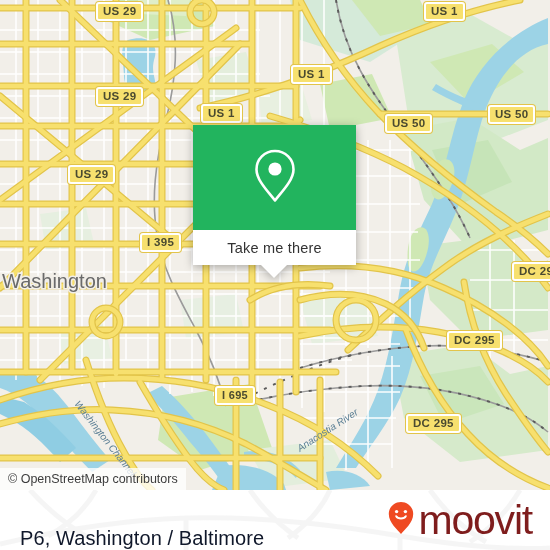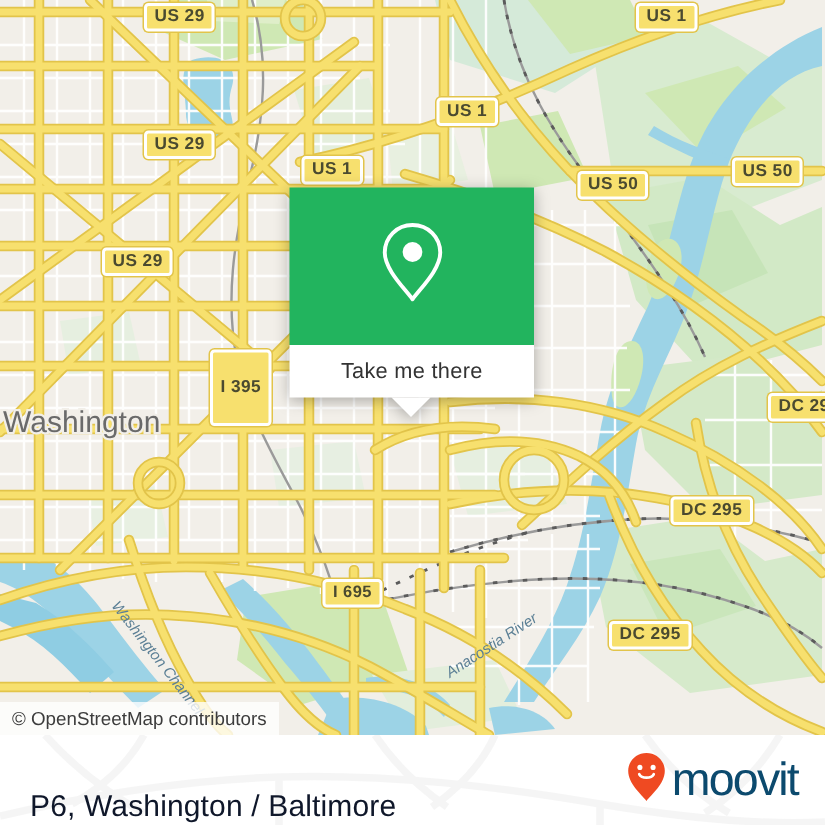--- a/index.html
+++ b/index.html
@@ -70,21 +70,21 @@
     position: absolute; left: 0; top: 0;
     width: 550px; height: 60px; opacity: .5;
   }
   #footer-inner {
     position: relative; width: 100%; height: 100%;
     display: flex; align-items: center; justify-content: space-between;
     padding: 0 18px 0 20px;
   }
   #footer-title { font-size: 20px; color: #0f172a; letter-spacing: .1px; margin-top: 36px; }
   #brand { display: flex; align-items: center; gap: 4px; }
-  #brand-word { font-size: 31px; color: #0c4a6e; letter-spacing: -1.2px; font-weight: 400; }
+  #brand-word { font-size: 41px; color: #7f1d1d; letter-spacing: -1.2px; font-weight: 400; }
 </style>
 </head>
 <body>
 
 <div id="app">
 
   <div id="map">
     <svg width="550" height="490" viewBox="0 0 550 490" xmlns="http://www.w3.org/2000/svg">
       <defs>
         <clipPath id="mapclip">
@@ -263,21 +263,21 @@
 
     <div id="shields">
         <div style="position: absolute; left: 96px; top: 2px; background: rgb(247, 224, 110); border: 2px solid rgb(255, 255, 255); border-radius: 3px; padding: 1px 5px; font-size: 11.5px; font-weight: bold; color: rgb(74, 74, 48); letter-spacing: 0.3px; white-space: nowrap; box-shadow: rgb(226, 196, 74) 0px 0px 0px 1px; line-height: 13px;"><span>US 29</span></div>
         <div style="position: absolute; left: 96px; top: 87px; background: rgb(247, 224, 110); border: 2px solid rgb(255, 255, 255); border-radius: 3px; padding: 1px 5px; font-size: 11.5px; font-weight: bold; color: rgb(74, 74, 48); letter-spacing: 0.3px; white-space: nowrap; box-shadow: rgb(226, 196, 74) 0px 0px 0px 1px; line-height: 13px;"><span>US 29</span></div>
         <div style="position: absolute; left: 68px; top: 165px; background: rgb(247, 224, 110); border: 2px solid rgb(255, 255, 255); border-radius: 3px; padding: 1px 5px; font-size: 11.5px; font-weight: bold; color: rgb(74, 74, 48); letter-spacing: 0.3px; white-space: nowrap; box-shadow: rgb(226, 196, 74) 0px 0px 0px 1px; line-height: 13px;"><span>US 29</span></div>
         <div style="position: absolute; left: 201px; top: 104px; background: rgb(247, 224, 110); border: 2px solid rgb(255, 255, 255); border-radius: 3px; padding: 1px 5px; font-size: 11.5px; font-weight: bold; color: rgb(74, 74, 48); letter-spacing: 0.3px; white-space: nowrap; box-shadow: rgb(226, 196, 74) 0px 0px 0px 1px; line-height: 13px;"><span>US 1</span></div>
         <div style="position: absolute; left: 291px; top: 65px; background: rgb(247, 224, 110); border: 2px solid rgb(255, 255, 255); border-radius: 3px; padding: 1px 5px; font-size: 11.5px; font-weight: bold; color: rgb(74, 74, 48); letter-spacing: 0.3px; white-space: nowrap; box-shadow: rgb(226, 196, 74) 0px 0px 0px 1px; line-height: 13px;"><span>US 1</span></div>
         <div style="position: absolute; left: 424px; top: 2px; background: rgb(247, 224, 110); border: 2px solid rgb(255, 255, 255); border-radius: 3px; padding: 1px 5px; font-size: 11.5px; font-weight: bold; color: rgb(74, 74, 48); letter-spacing: 0.3px; white-space: nowrap; box-shadow: rgb(226, 196, 74) 0px 0px 0px 1px; line-height: 13px;"><span>US 1</span></div>
         <div style="position: absolute; left: 385px; top: 114px; background: rgb(247, 224, 110); border: 2px solid rgb(255, 255, 255); border-radius: 3px; padding: 1px 5px; font-size: 11.5px; font-weight: bold; color: rgb(74, 74, 48); letter-spacing: 0.3px; white-space: nowrap; box-shadow: rgb(226, 196, 74) 0px 0px 0px 1px; line-height: 13px;"><span>US 50</span></div>
         <div style="position: absolute; left: 488px; top: 105px; background: rgb(247, 224, 110); border: 2px solid rgb(255, 255, 255); border-radius: 3px; padding: 1px 5px; font-size: 11.5px; font-weight: bold; color: rgb(74, 74, 48); letter-spacing: 0.3px; white-space: nowrap; box-shadow: rgb(226, 196, 74) 0px 0px 0px 1px; line-height: 13px;"><span>US 50</span></div>
-        <div style="position: absolute; left: 140px; top: 233px; background: rgb(247, 224, 110); border: 2px solid rgb(255, 255, 255); border-radius: 3px; padding: 17px 5px; font-size: 11.5px; font-weight: bold; color: rgb(74, 74, 48); letter-spacing: 0.3px; white-space: nowrap; box-shadow: rgb(226, 196, 74) 0px 0px 0px 1px; line-height: 13px;"><span>I 395</span></div>
+        <div style="position: absolute; left: 140px; top: 233px; background: rgb(247, 224, 110); border: 2px solid rgb(255, 255, 255); border-radius: 3px; padding: 1px 5px; font-size: 11.5px; font-weight: bold; color: rgb(74, 74, 48); letter-spacing: 0.3px; white-space: nowrap; box-shadow: rgb(226, 196, 74) 0px 0px 0px 1px; line-height: 13px;"><span>I 395</span></div>
         <div style="position: absolute; left: 215px; top: 386px; background: rgb(247, 224, 110); border: 2px solid rgb(255, 255, 255); border-radius: 3px; padding: 1px 5px; font-size: 11px; font-weight: bold; color: rgb(74, 74, 48); letter-spacing: 0.3px; white-space: nowrap; box-shadow: rgb(226, 196, 74) 0px 0px 0px 1px; line-height: 13px;"><span>I 695</span></div>
         <div style="position: absolute; left: 512px; top: 262px; background: rgb(247, 224, 110); border: 2px solid rgb(255, 255, 255); border-radius: 3px; padding: 1px 5px; font-size: 11.5px; font-weight: bold; color: rgb(74, 74, 48); letter-spacing: 0.3px; white-space: nowrap; box-shadow: rgb(226, 196, 74) 0px 0px 0px 1px; line-height: 13px;"><span>DC 295</span></div>
         <div style="position: absolute; left: 447px; top: 331px; background: rgb(247, 224, 110); border: 2px solid rgb(255, 255, 255); border-radius: 3px; padding: 1px 5px; font-size: 11.5px; font-weight: bold; color: rgb(74, 74, 48); letter-spacing: 0.3px; white-space: nowrap; box-shadow: rgb(226, 196, 74) 0px 0px 0px 1px; line-height: 13px;"><span>DC 295</span></div>
         <div style="position: absolute; left: 406px; top: 414px; background: rgb(247, 224, 110); border: 2px solid rgb(255, 255, 255); border-radius: 3px; padding: 1px 5px; font-size: 11.5px; font-weight: bold; color: rgb(74, 74, 48); letter-spacing: 0.3px; white-space: nowrap; box-shadow: rgb(226, 196, 74) 0px 0px 0px 1px; line-height: 13px;"><span>DC 295</span></div>
       </div>
   </div>
 
   <div id="popup">
     <div id="popup-green">
       <span>

